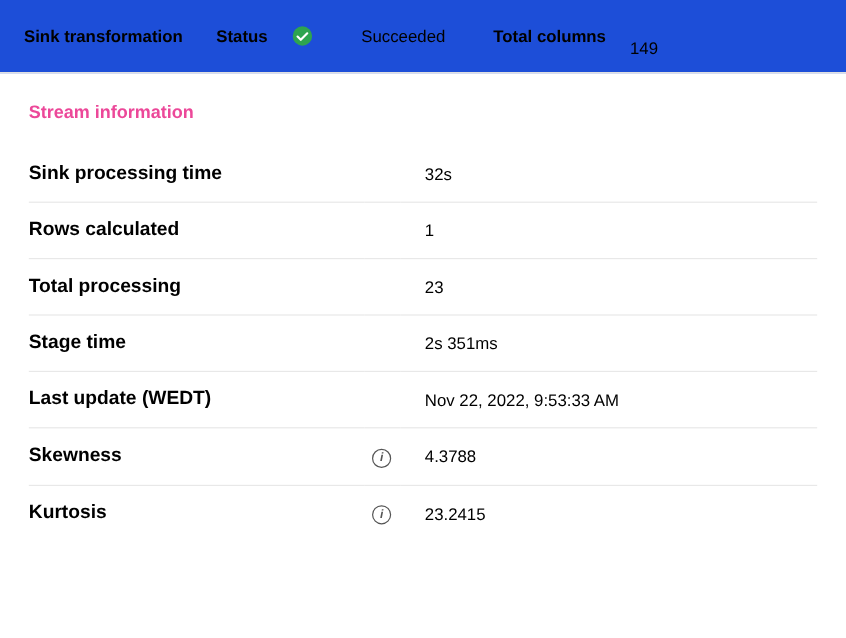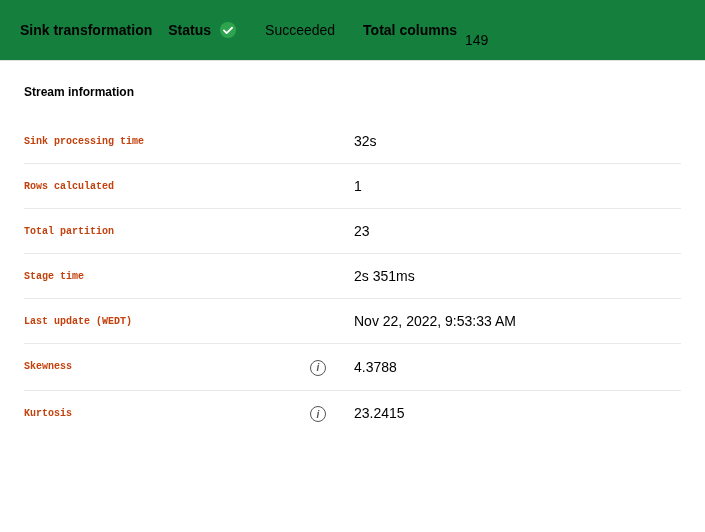--- a/index.html
+++ b/index.html
@@ -15,22 +15,22 @@
       color: #000000;
       width: 705px;
       min-height: 532px;
     }
 
     .header-bar {
       display: flex;
       align-items: center;
       padding: 12px 20px;
       border-bottom: 1px solid #e0e0e0;
-      gap: 8px;
-      background: #15803d;
+      gap: 20px;
+      background: #1d4ed8;
     }
 
     .header-bar .section-title {
       font-weight: 600;
       font-size: 14px;
       color: #000;
     }
 
     .header-bar .status-label {
       font-weight: 600;
@@ -68,23 +68,23 @@
       font-size: 14px;
       color: #000;
       margin-top: 20px;
     }
 
     .content-area {
       padding: 24px 24px;
     }
 
     .stream-info-title {
-      font-size: 12px;
+      font-size: 15px;
       font-weight: 700;
-      color: #000000;
+      color: #ec4899;
       margin-bottom: 20px;
     }
 
     .info-table {
       width: 100%;
       border-collapse: collapse;
     }
 
     .info-table tr {
       border-bottom: 1px solid #e8e8e8;
@@ -94,24 +94,23 @@
       border-bottom: none;
     }
 
     .info-table td {
       padding: 14px 0;
       vertical-align: middle;
     }
 
     .info-table td.label-cell {
       font-weight: 600;
-      font-size: 10px;
-      color: #c2410c;
+      font-size: 16px;
+      color: #000000;
       width: 280px;
-      font-family: Liberation Mono, monospace;
     }
 
     .info-table td.icon-cell {
       width: 30px;
       padding-left: 6px;
     }
 
     .info-table td.value-cell {
       font-size: 14px;
       color: #000;
@@ -158,21 +157,21 @@
           <td class="label-cell">Sink processing time</td>
           <td class="icon-cell"></td>
           <td class="value-cell">32s</td>
         </tr>
         <tr>
           <td class="label-cell">Rows calculated</td>
           <td class="icon-cell"></td>
           <td class="value-cell">1</td>
         </tr>
         <tr>
-          <td class="label-cell">Total partition</td>
+          <td class="label-cell">Total processing</td>
           <td class="icon-cell"></td>
           <td class="value-cell">23</td>
         </tr>
         <tr>
           <td class="label-cell">Stage time</td>
           <td class="icon-cell"></td>
           <td class="value-cell">2s 351ms</td>
         </tr>
         <tr>
           <td class="label-cell">Last update (WEDT)</td>

